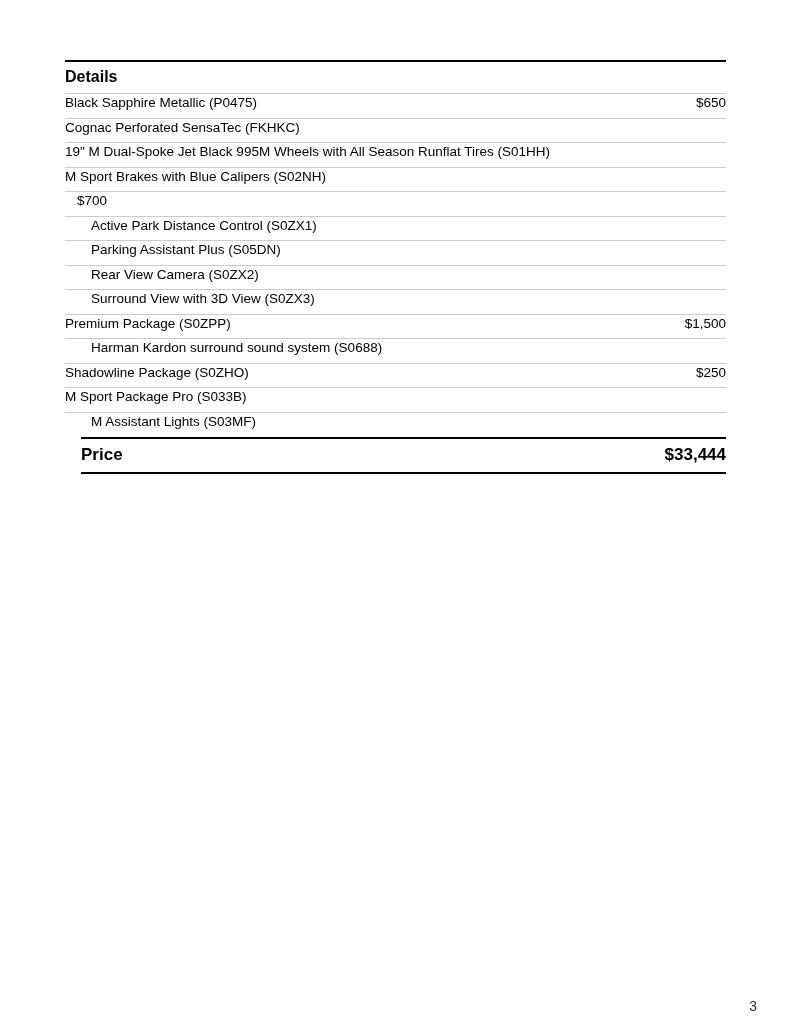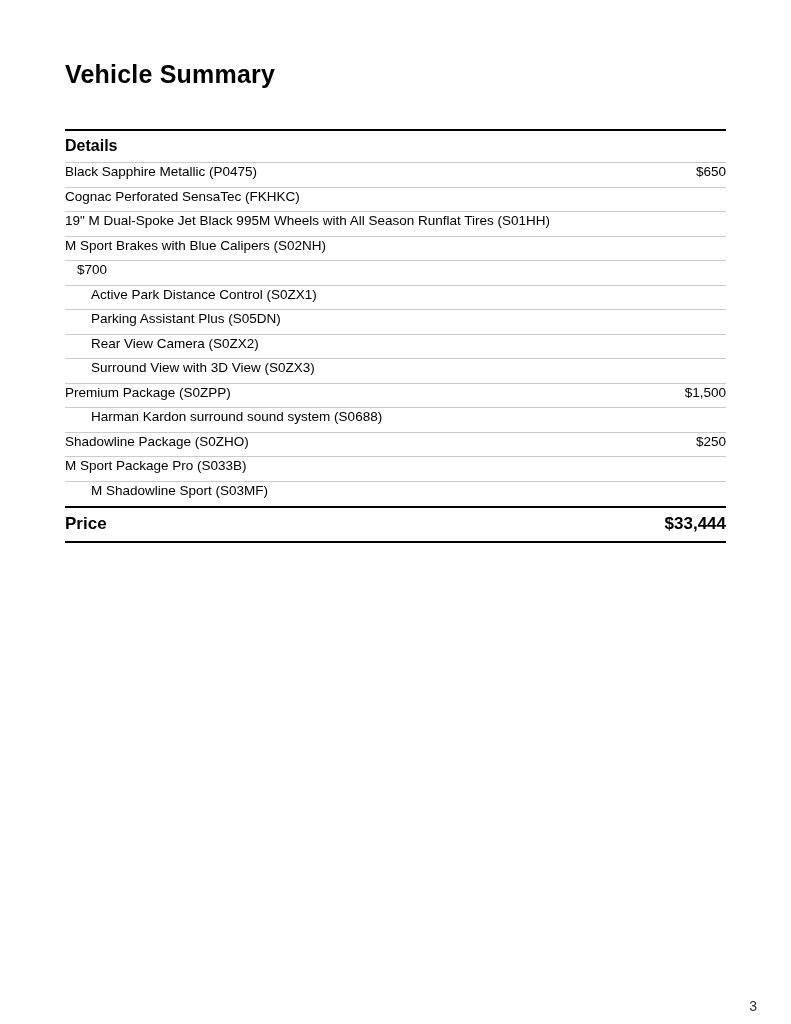--- a/index.html
+++ b/index.html
@@ -52,40 +52,40 @@
   }
   .total-row {
     display: flex;
     justify-content: space-between;
     align-items: center;
     border-top: 2.5px solid #000000;
     border-bottom: 2px solid #000000;
     font-size: 17px;
     font-weight: bold;
     padding: 6px 0 7px 0;
+    margin-left: 16px;
   }
   .disclaimer {
     margin-top: 7px;
     font-size: 10.5px;
     color: #222222;
   }
   .page-number {
     position: absolute;
     right: 34px;
     bottom: 10px;
     font-size: 14px;
     color: #333333;
   }
 </style>
 </head>
 <body>
 
 <div class="page">
 
-  <h1 class="title">Vehicle Summary</h1>
 
   <div class="details">
 
     <div class="section-header">Details</div>
 
     <div class="rows">
   <div class="row">
     <span class="row-label">Black Sapphire Metallic (P0475)</span>
     <span class="row-price">$650</span>
   </div>
@@ -144,21 +144,21 @@
     <span class="row-label">Shadowline Package (S0ZHO)</span>
     <span class="row-price">$250</span>
   </div>
 
   <div class="row">
     <span class="row-label">M Sport Package Pro (S033B)</span>
     <span class="row-price"></span>
   </div>
 
   <div class="row indent">
-    <span class="row-label">M Shadowline Sport (S03MF)</span>
+    <span class="row-label">M Assistant Lights (S03MF)</span>
     <span class="row-price"></span>
   </div>
 </div>
 
     <div class="total-row">
       <span class="total-label">Price</span>
       <span class="total-value">$33,444</span>
     </div>
 
 

